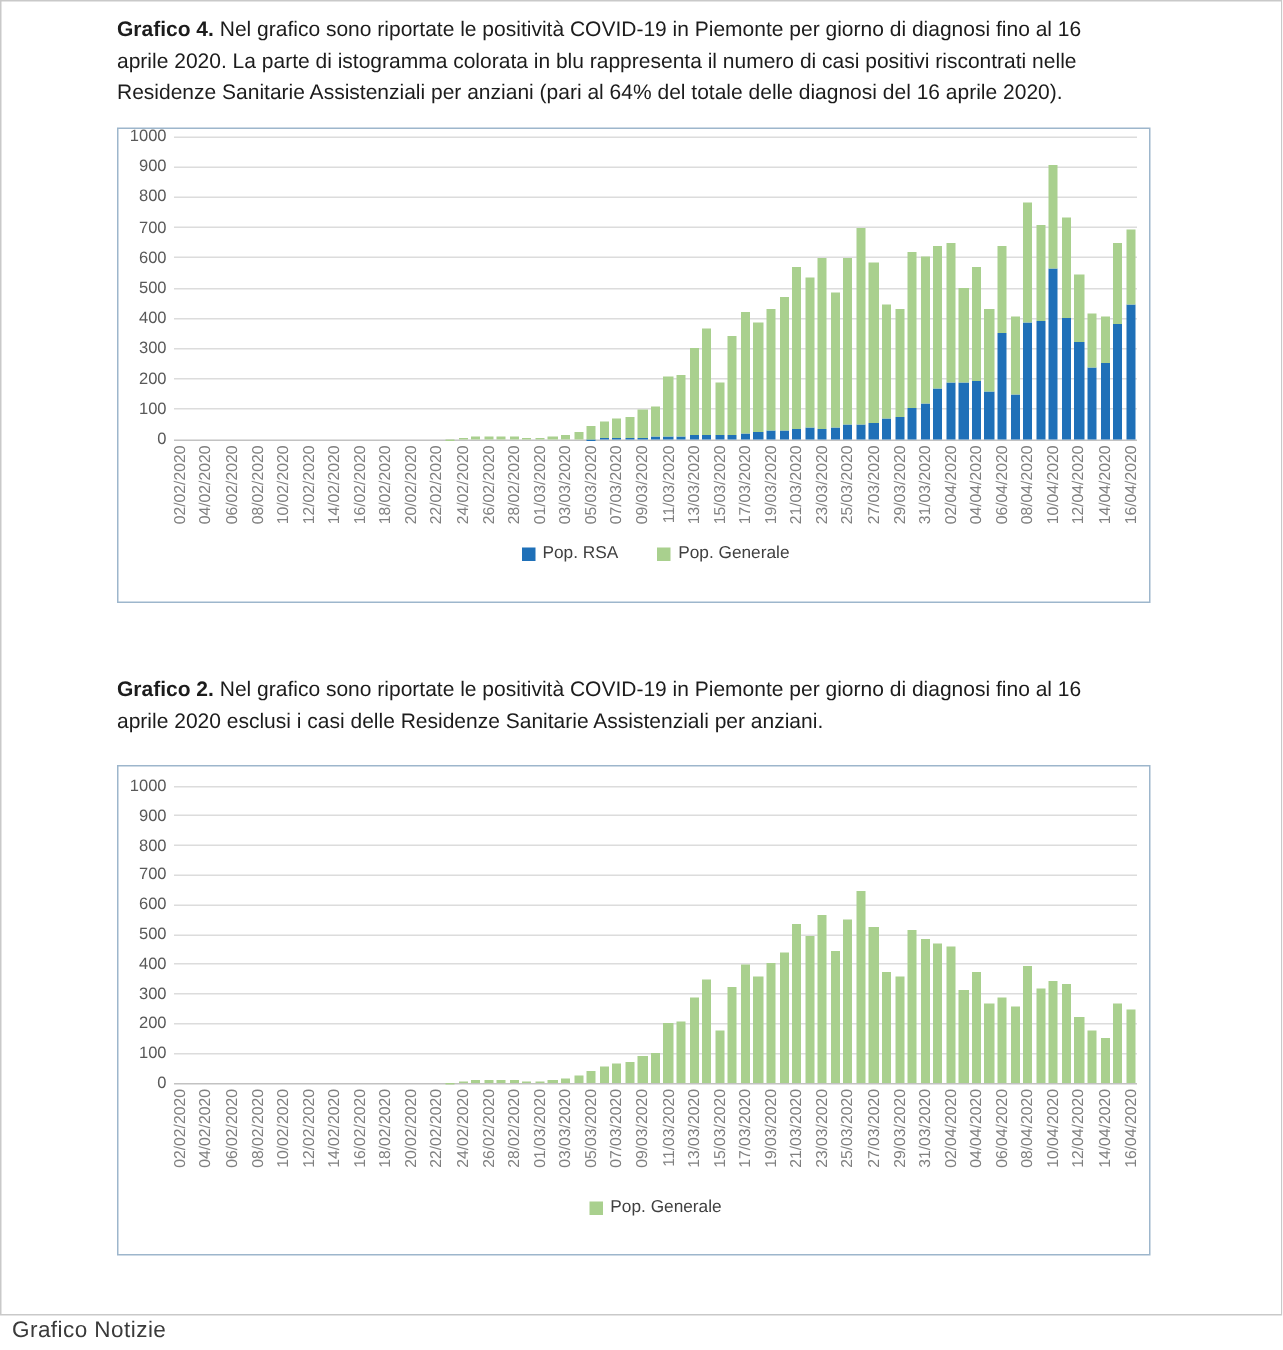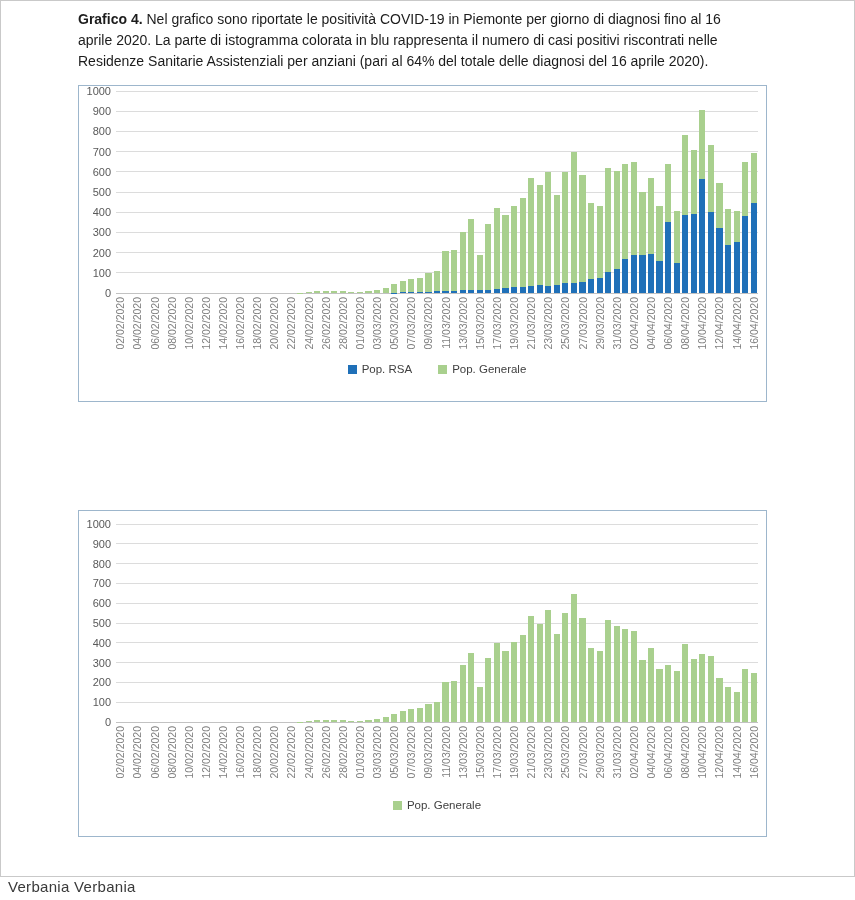--- a/index.html
+++ b/index.html
@@ -232,20 +232,23 @@
         <span class="swatch" style="background: rgb(31, 112, 184);"></span>
         <span>Pop. RSA</span>
       </div>
       <div class="legend-item">
         <span class="swatch" style="background: rgb(169, 208, 142);"></span>
         <span>Pop. Generale</span>
       </div>
     </div>
   </div>
 
+  <div class="caption" id="caption2">
+    <b>Grafico 2.</b><span> Nel grafico sono riportate le positività COVID-19 in Piemonte per giorno di diagnosi fino al 16 aprile 2020 esclusi i casi delle Residenze Sanitarie Assistenziali per anziani.</span>
+  </div>
 
   <div class="chart-box" id="chart2">
     <div class="plot">
         <div class="gridline zero" style="top: 197.5px;"></div>
         <div class="gridline" style="top: 177.7px;"></div>
         <div class="gridline" style="top: 157.9px;"></div>
         <div class="gridline" style="top: 138.1px;"></div>
         <div class="gridline" style="top: 118.3px;"></div>
         <div class="gridline" style="top: 98.5px;"></div>
         <div class="gridline" style="top: 78.7px;"></div>
@@ -362,14 +365,14 @@
         <div class="xlabel" style="left: 674.72px; top: 215px;">16/04/2020</div>
       </div>
     <div class="legend">
       <div class="legend-item">
         <span class="swatch" style="background: rgb(169, 208, 142);"></span>
         <span>Pop. Generale</span>
       </div>
     </div>
   </div>
 
-  <div class="watermark">Verbania Verbania</div>
+  <div class="watermark">Grafico Notizie</div>
 </div>
 
 </body></html>

